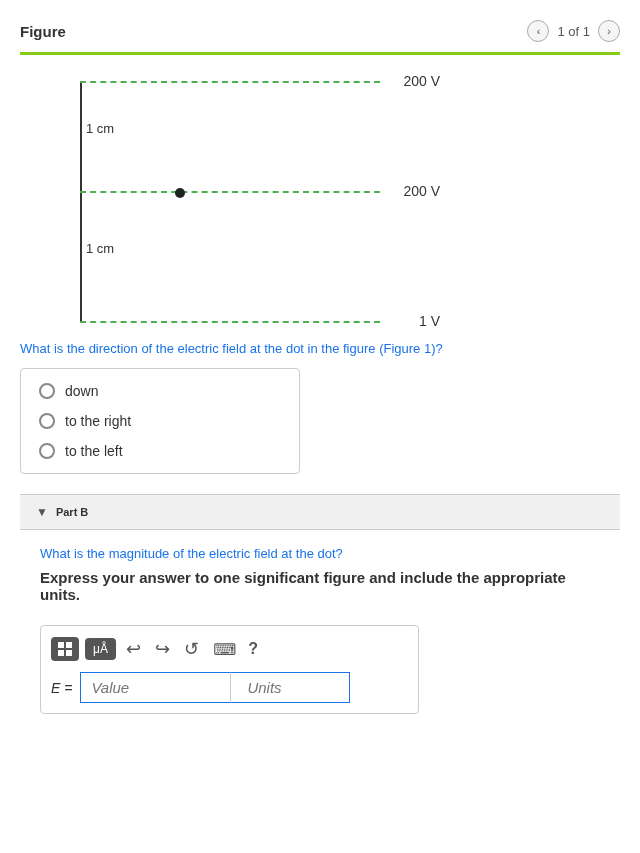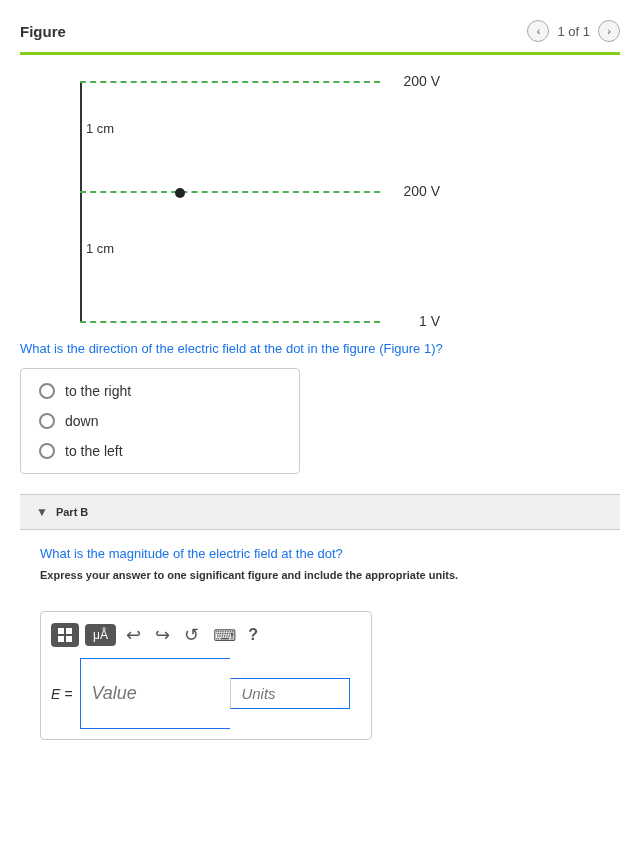--- a/index.html
+++ b/index.html
@@ -158,32 +158,32 @@
 
     .part-b-content {
       padding: 16px 20px;
     }
     .part-b-question {
       color: #1a73e8;
       font-size: 13px;
       margin-bottom: 8px;
     }
     .part-b-instruction {
-      font-size: 11px;
+      font-size: 15px;
       font-weight: bold;
       color: #333;
-      margin-bottom: 30px;
+      margin-bottom: 22px;
     }
 
     
     .answer-box {
       border: 1px solid #ccc;
       border-radius: 4px;
       padding: 10px;
-      width: 332px;
+      width: 379px;
     }
     .toolbar {
       display: flex;
       align-items: center;
       gap: 6px;
       margin-bottom: 10px;
     }
     .toolbar-btn {
       background: #555;
       color: #fff;
@@ -223,31 +223,31 @@
     .eq-label {
       font-size: 14px;
       font-style: italic;
       color: #333;
       margin-right: 8px;
       white-space: nowrap;
     }
     .value-input {
       border: 1px solid #1a73e8;
       border-right: none;
-      padding: 24px 10px;
-      font-size: 18px;
+      padding: 6px 10px;
+      font-size: 15px;
       color: #15803d;
       font-style: italic;
       width: 150px;
       outline: none;
     }
     .units-input {
       border: 1px solid #1a73e8;
       border-left: 1px solid #ccc;
-      padding: 6px 10px;
+      padding: 6px 16px;
       font-size: 15px;
       color: #aaa;
       font-style: italic;
       width: 120px;
       outline: none;
     }
 
     
     .grid-icon {
       display: inline-block;
@@ -293,25 +293,25 @@
     <div class="voltage-line" style="top: 250px;">
       <span class="voltage-label">1 V</span>
     </div>
   </div>
 
   <p class="question-text">What is the direction of the electric field at the dot in the figure (Figure 1)?</p>
 
   <div class="choices-box">
     <div class="choice-item">
       <div class="choice-radio"></div>
-      <span class="choice-label">to the right</span>
+      <span class="choice-label">down</span>
     </div>
     <div class="choice-item">
       <div class="choice-radio"></div>
-      <span class="choice-label">down</span>
+      <span class="choice-label">to the right</span>
     </div>
     <div class="choice-item">
       <div class="choice-radio"></div>
       <span class="choice-label">to the left</span>
     </div>
   </div>
 
   <div class="part-b-header">
     <span class="collapse-arrow">▼</span>
     <span class="part-label">Part B</span>

